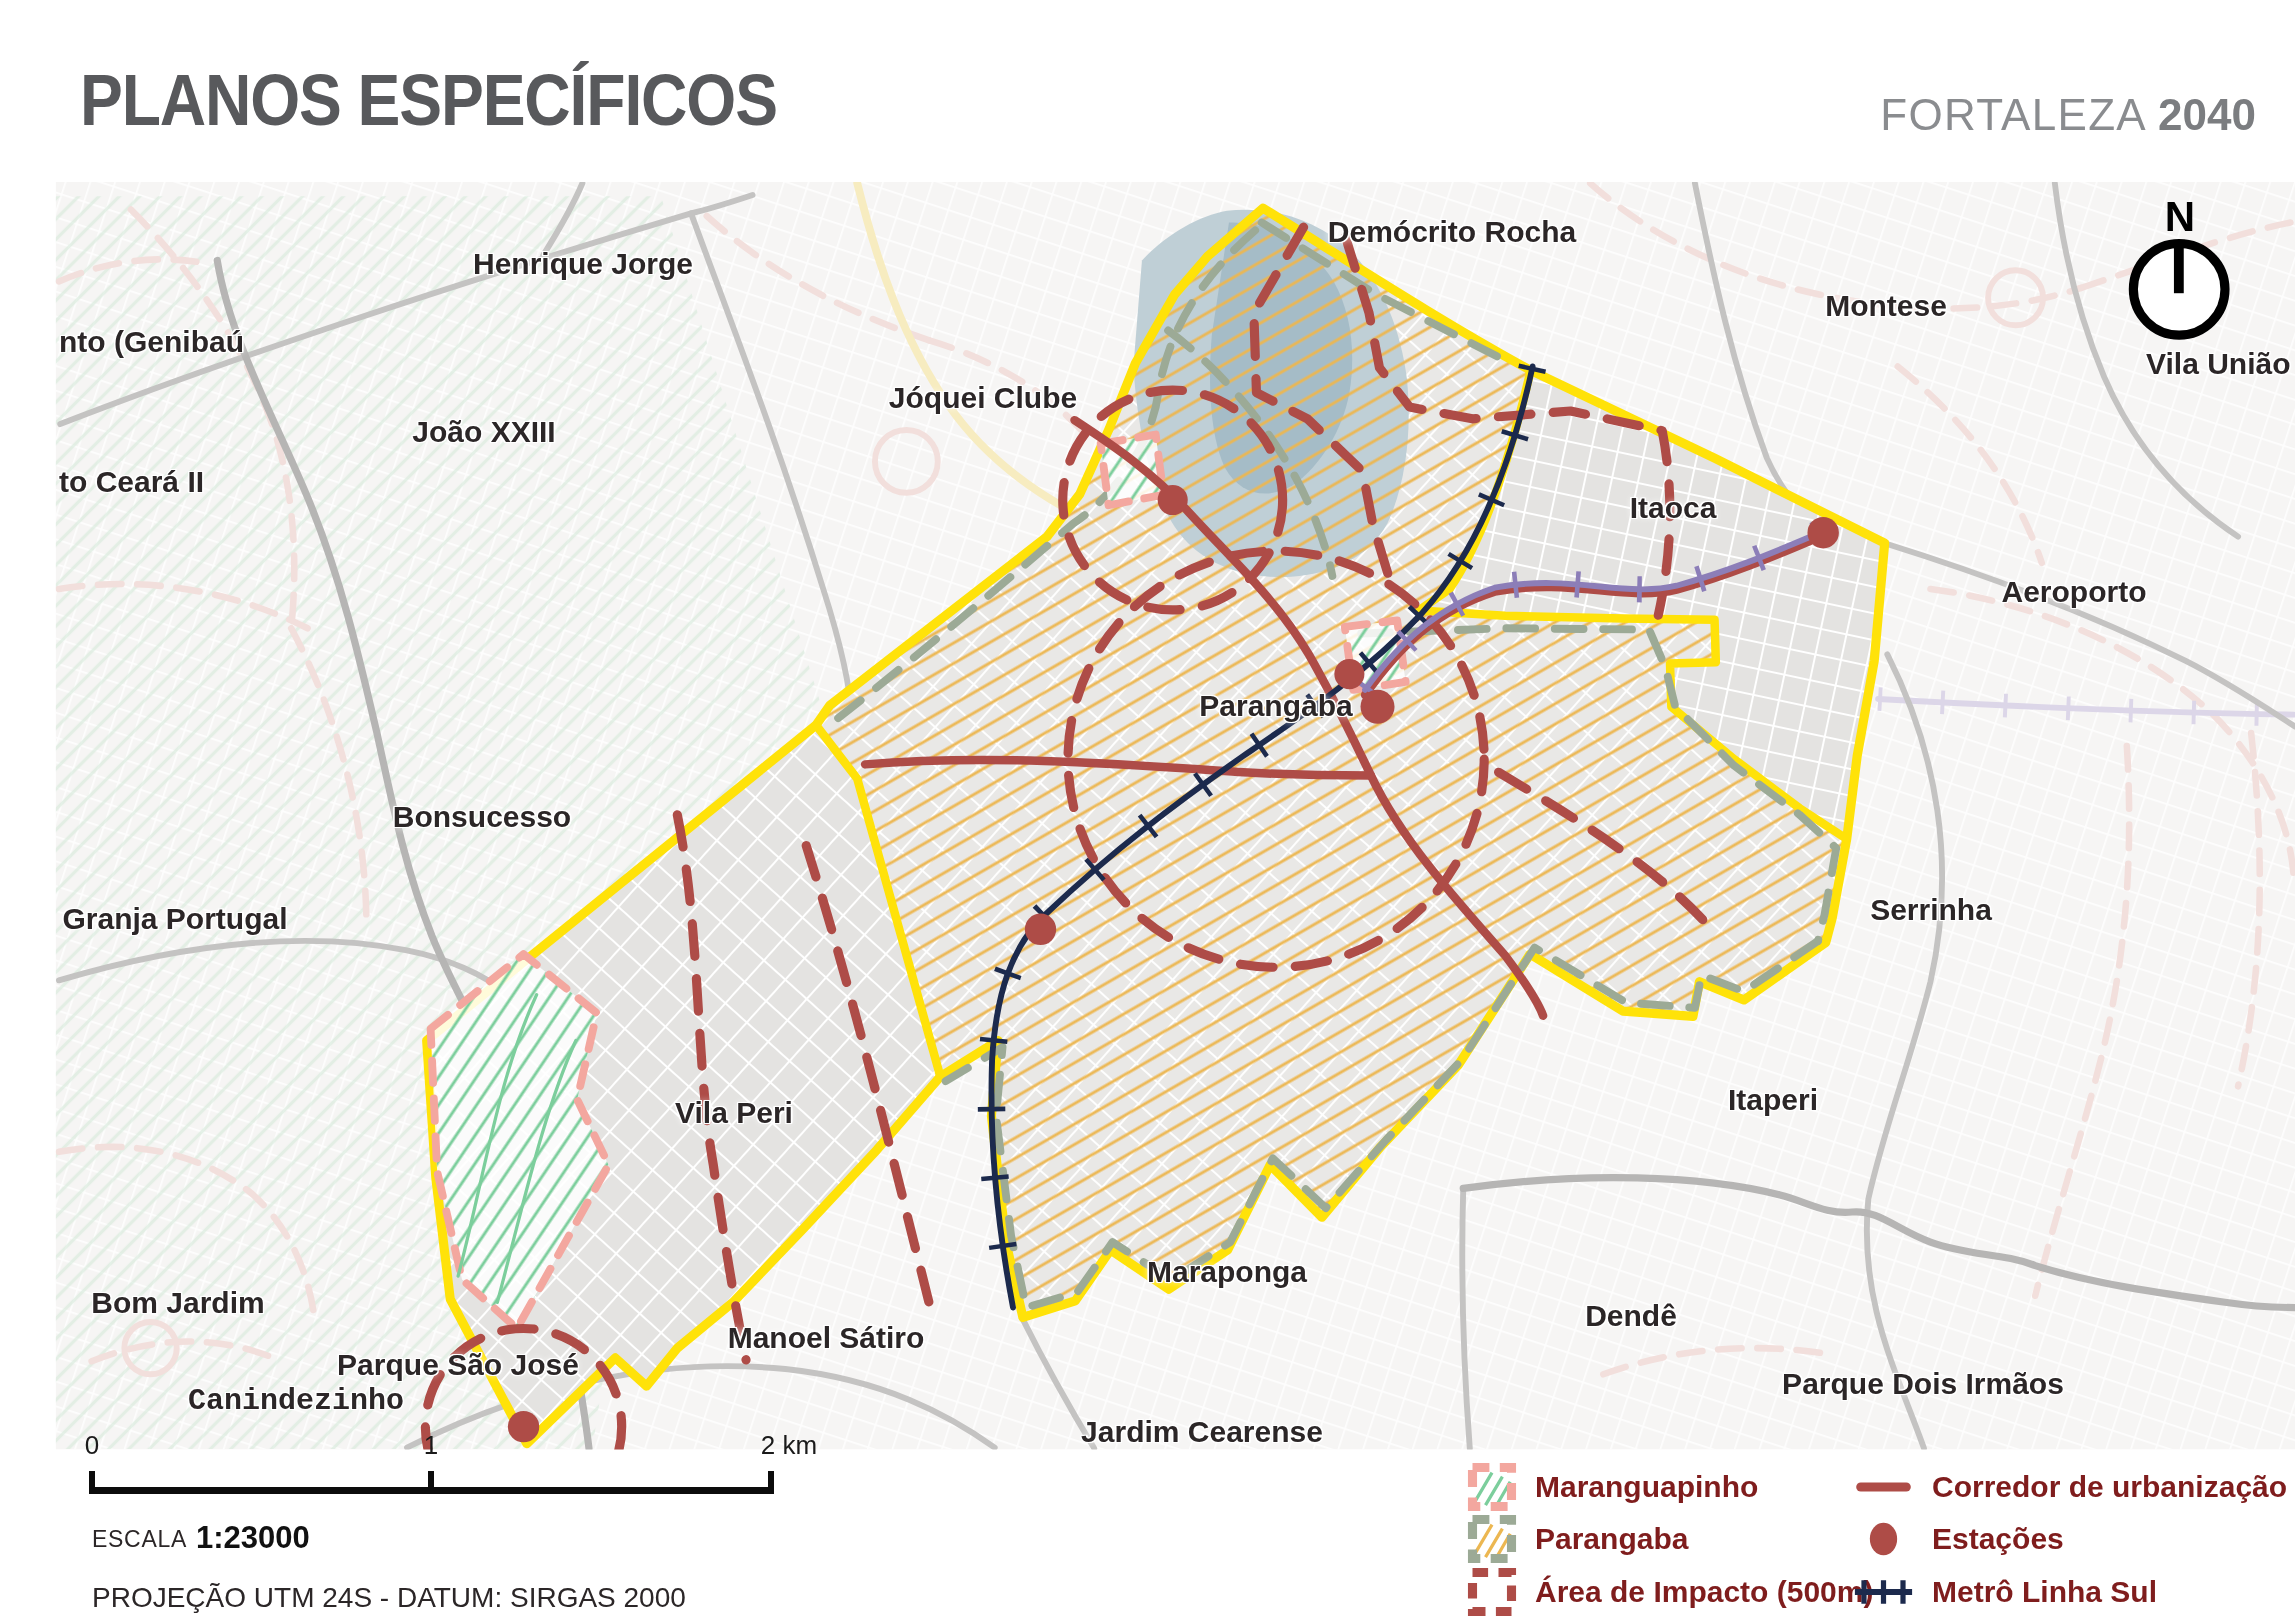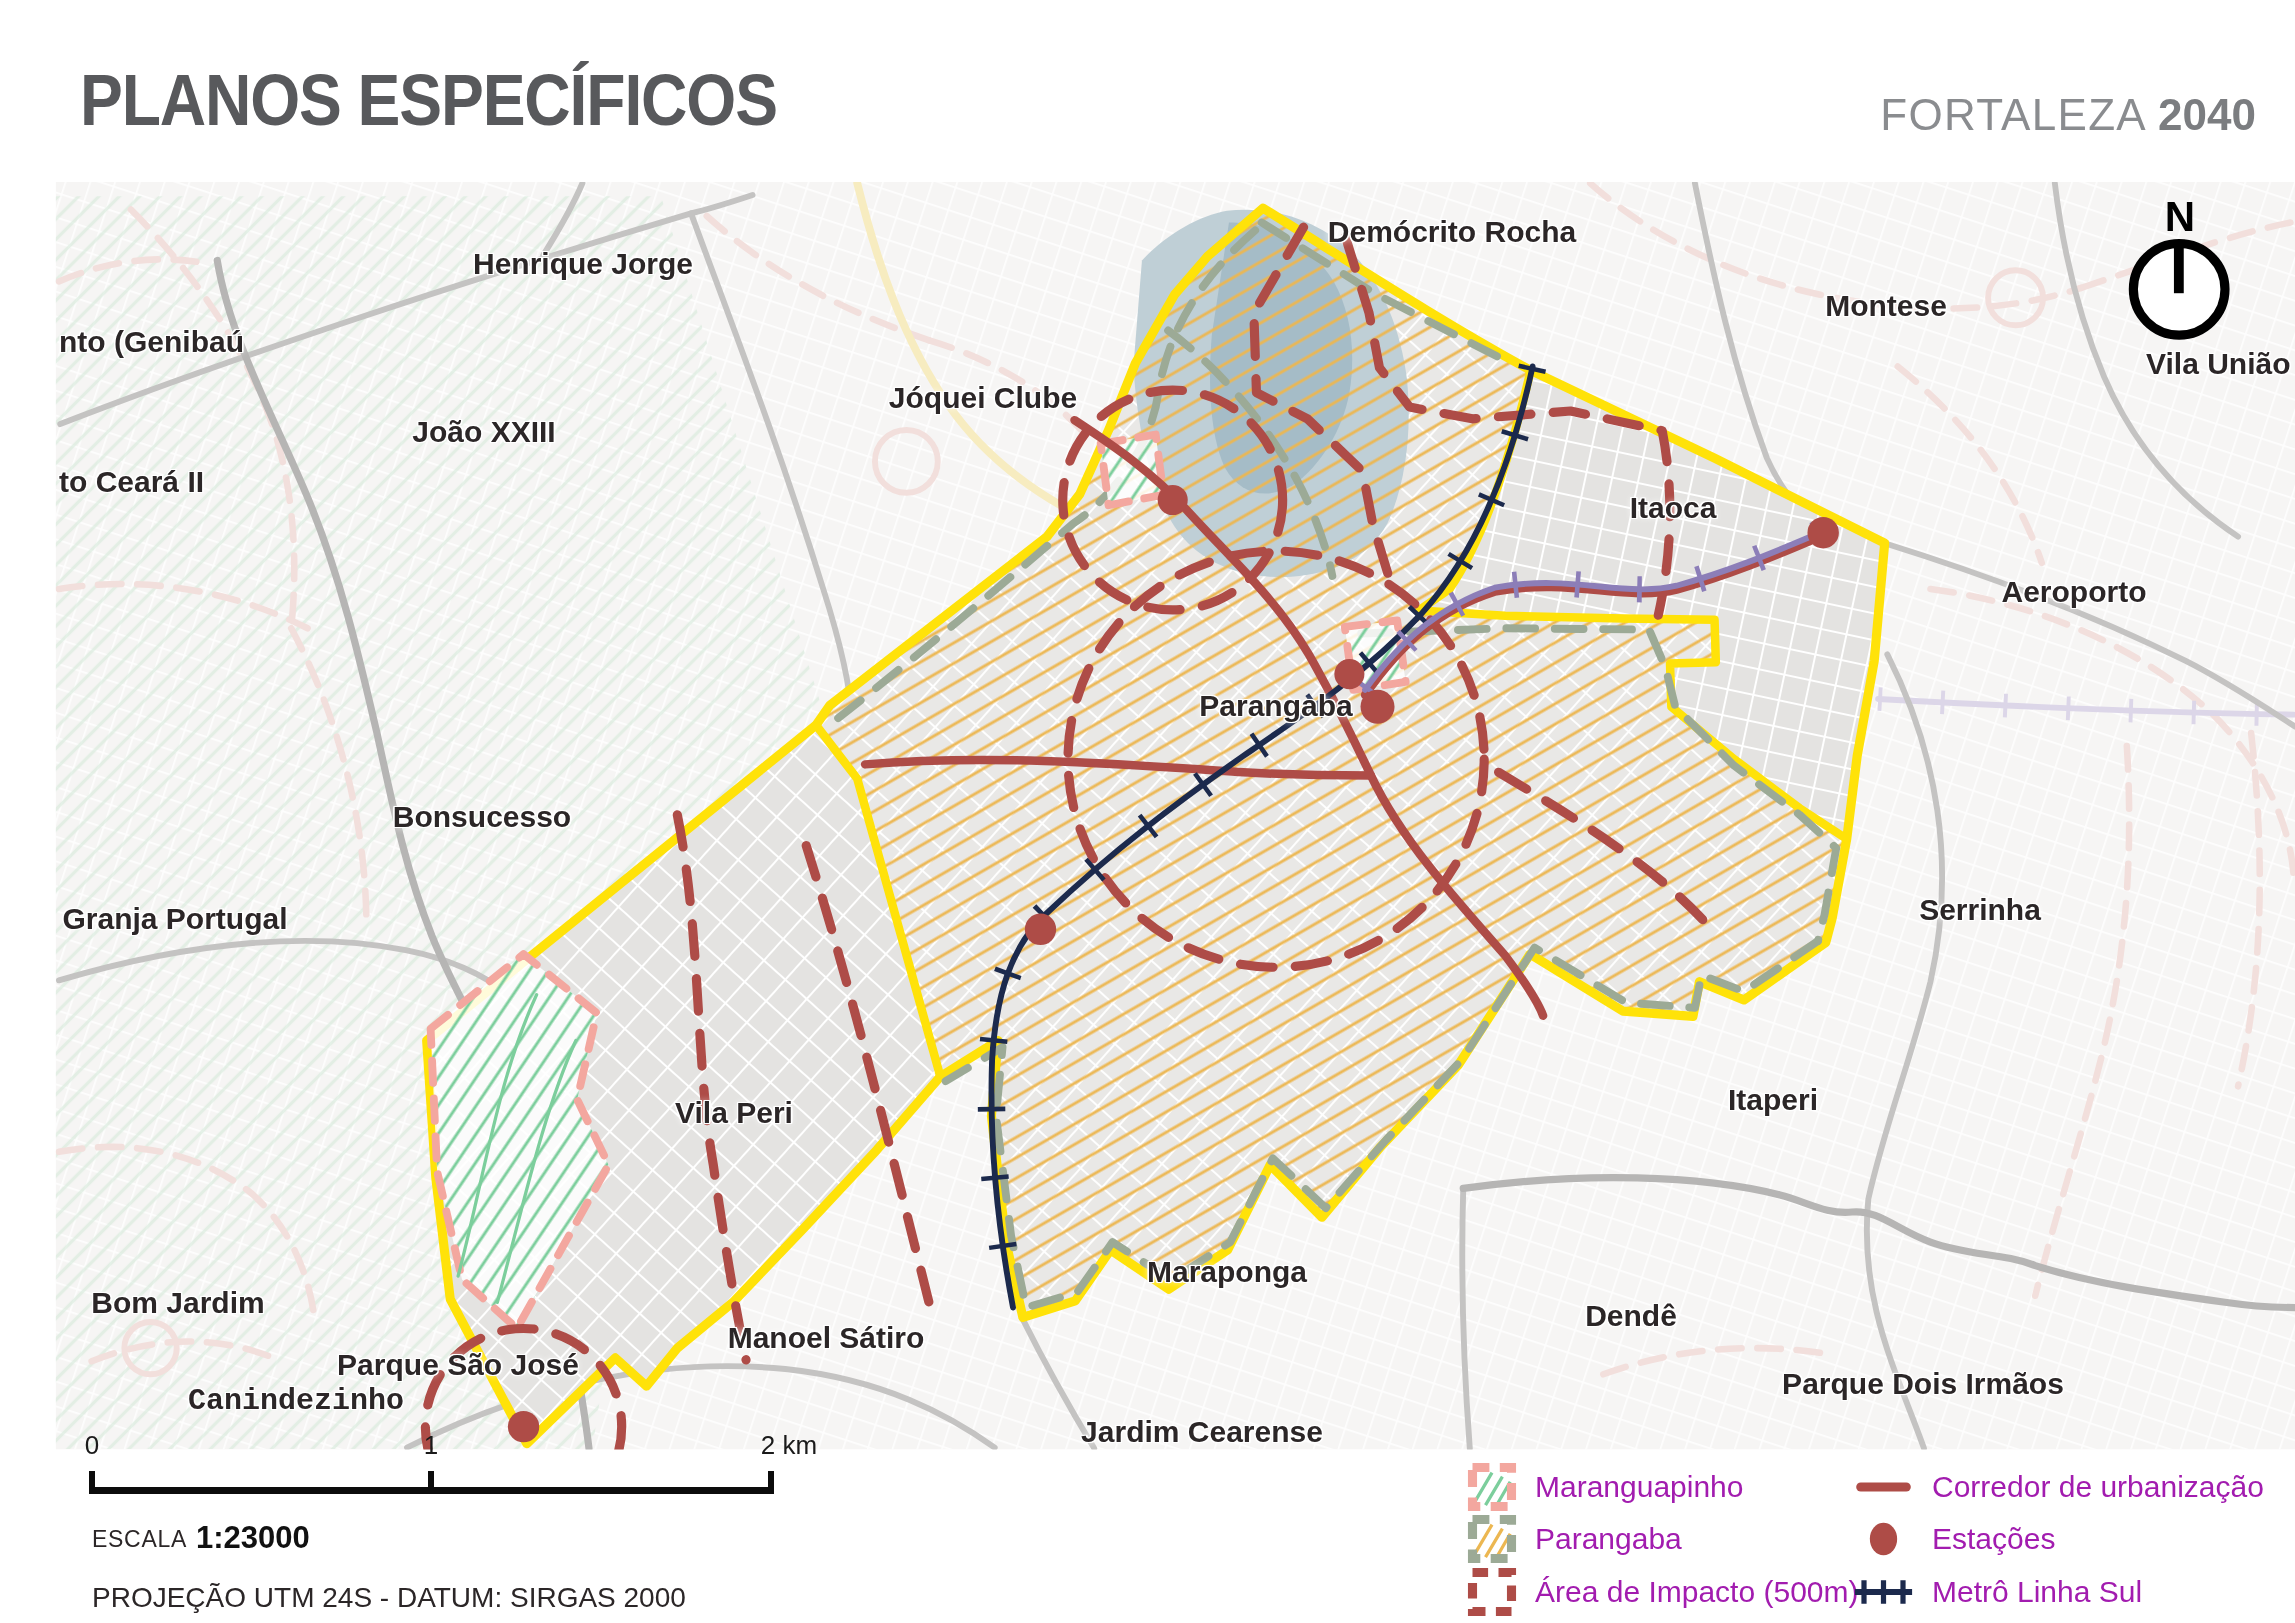--- a/index.html
+++ b/index.html
@@ -17,21 +17,21 @@
   .mlabel{position:absolute;transform:translate(-50%,-50%);font-size:30px;font-weight:bold;color:#2b2627;
     white-space:nowrap;
     text-shadow:1.3px 0 0 #fff,-1.3px 0 0 #fff,0 1.3px 0 #fff,0 -1.3px 0 #fff,
                 1.3px 1.3px 0 #fff,-1.3px -1.3px 0 #fff,1.3px -1.3px 0 #fff,-1.3px 1.3px 0 #fff,0 0 7.9px #fff;}
   .mlabel.anchor-left{transform:translate(0,-50%);}
   #north-label{position:absolute;left:2180px;top:217px;transform:translate(-50%,-50%);
     font-size:42px;font-weight:600;color:#000;}
 
   
   .lrow{position:absolute;display:flex;align-items:center;gap:17px;}
-  .lrow span{font-size:30px;font-weight:normal;color:#a21caf;white-space:nowrap;text-align:right;}
+  .lrow span{font-size:30px;font-weight:bold;color:#7f1d1d;white-space:nowrap;text-align:right;}
   .lrow svg{flex:0 0 auto;}
 
   
   .sb-num{position:absolute;font-size:26px;color:#1a1a1a;transform:translate(-50%,-50%);white-space:nowrap;}
   #sb-line{position:absolute;left:89px;top:1487px;width:685px;height:6.5px;background:#0c0c0c;}
   .sb-tick{position:absolute;top:1471px;width:5.9px;height:22px;background:#0c0c0c;}
   #escala-label{position:absolute;left:92px;top:1539px;transform:translate(0,-50%);font-size:23px;color:#2b2627;letter-spacing:0.7px;}
   #escala-value{position:absolute;left:196px;top:1538px;transform:translate(0,-50%);font-size:31px;font-weight:800;color:#111;}
   #projection{position:absolute;left:92px;top:1598px;transform:translate(0,-50%);font-size:28px;color:#2b2627;}
 </style>
@@ -234,21 +234,21 @@
       <div class="mlabel anchor-left" style="left: 59px; top: 482px;">to Ceará II</div>
       <div class="mlabel" style="left: 967px; top: 398px; margin-left: 16px;">Jóquei Clube</div>
       <div class="mlabel" style="left: 1452px; top: 232px;">Demócrito Rocha</div>
       <div class="mlabel" style="left: 1886px; top: 306px;">Montese</div>
       <div class="mlabel anchor-left" style="left: 2146px; top: 364px;">Vila União</div>
       <div class="mlabel" style="left: 1673px; top: 508px;">Itaoca</div>
       <div class="mlabel" style="left: 2074px; top: 592px;">Aeroporto</div>
       <div class="mlabel" style="left: 1276px; top: 706px;">Parangaba</div>
       <div class="mlabel" style="left: 482px; top: 817px;">Bonsucesso</div>
       <div class="mlabel" style="left: 175px; top: 919px;">Granja Portugal</div>
-      <div class="mlabel" style="left: 1980px; top: 910px;">Serrinha</div>
+      <div class="mlabel" style="left: 1931px; top: 910px;">Serrinha</div>
       <div class="mlabel" style="left: 1773px; top: 1100px;">Itaperi</div>
       <div class="mlabel" style="left: 734px; top: 1113px;">Vila Peri</div>
       <div class="mlabel" style="left: 1227px; top: 1272px;">Maraponga</div>
       <div class="mlabel" style="left: 1631px; top: 1316px;">Dendê</div>
       <div class="mlabel" style="left: 178px; top: 1303px;">Bom Jardim</div>
       <div class="mlabel" style="left: 826px; top: 1338px;">Manoel Sátiro</div>
       <div class="mlabel" style="left: 458px; top: 1365px;">Parque São José</div>
       <div class="mlabel" style="left: 296px; top: 1401px; font-family: Liberation Mono, monospace;">Canindezinho</div>
       <div class="mlabel" style="left: 1202px; top: 1432px;">Jardim Cearense</div>
       <div class="mlabel" style="left: 1923px; top: 1384px;">Parque Dois Irmãos</div>

